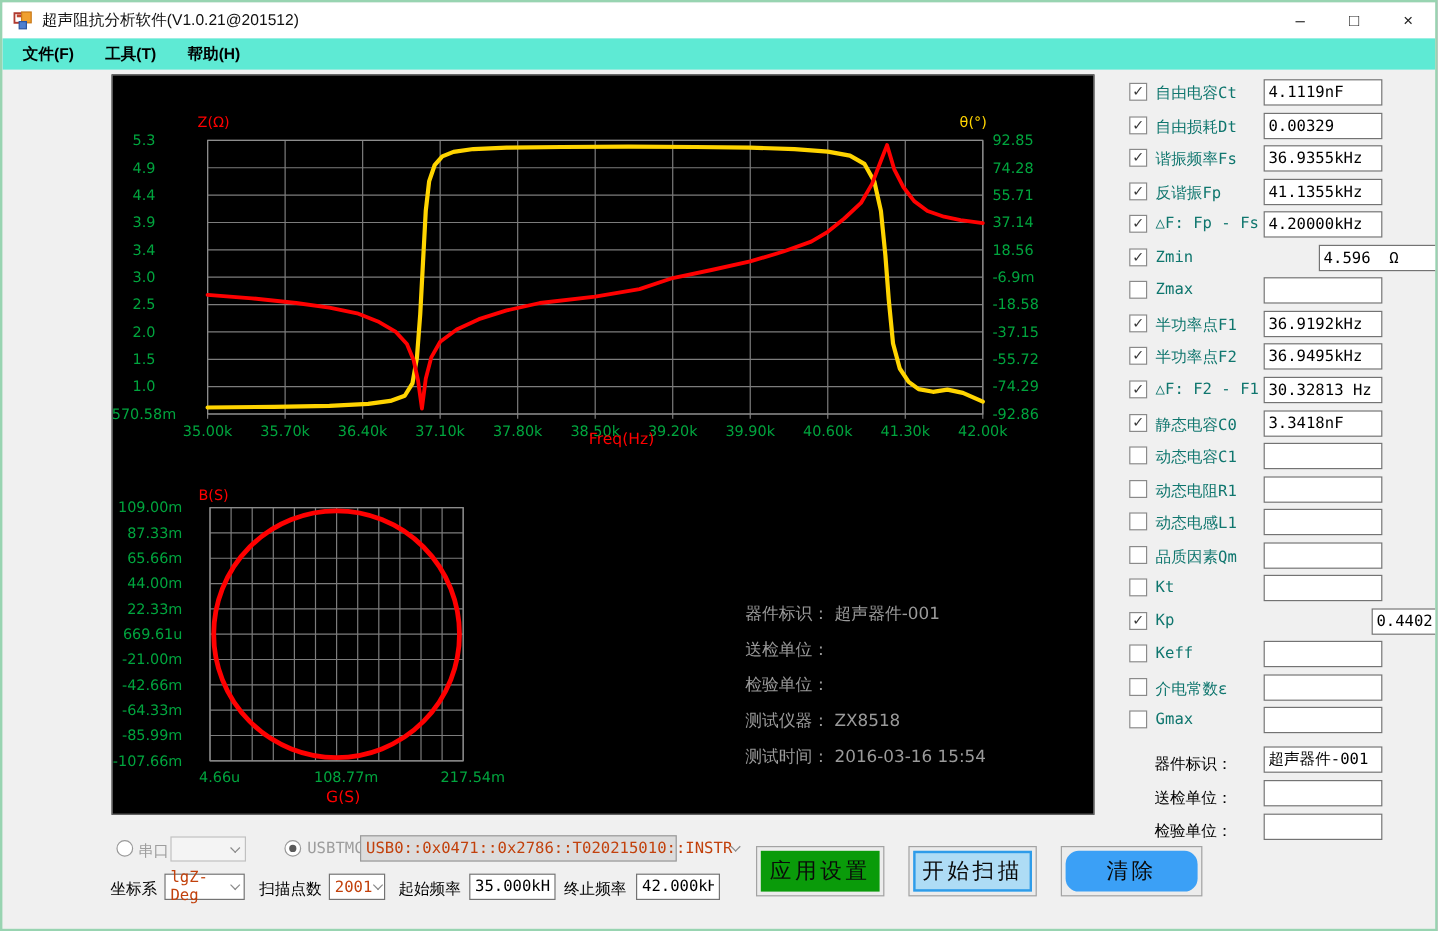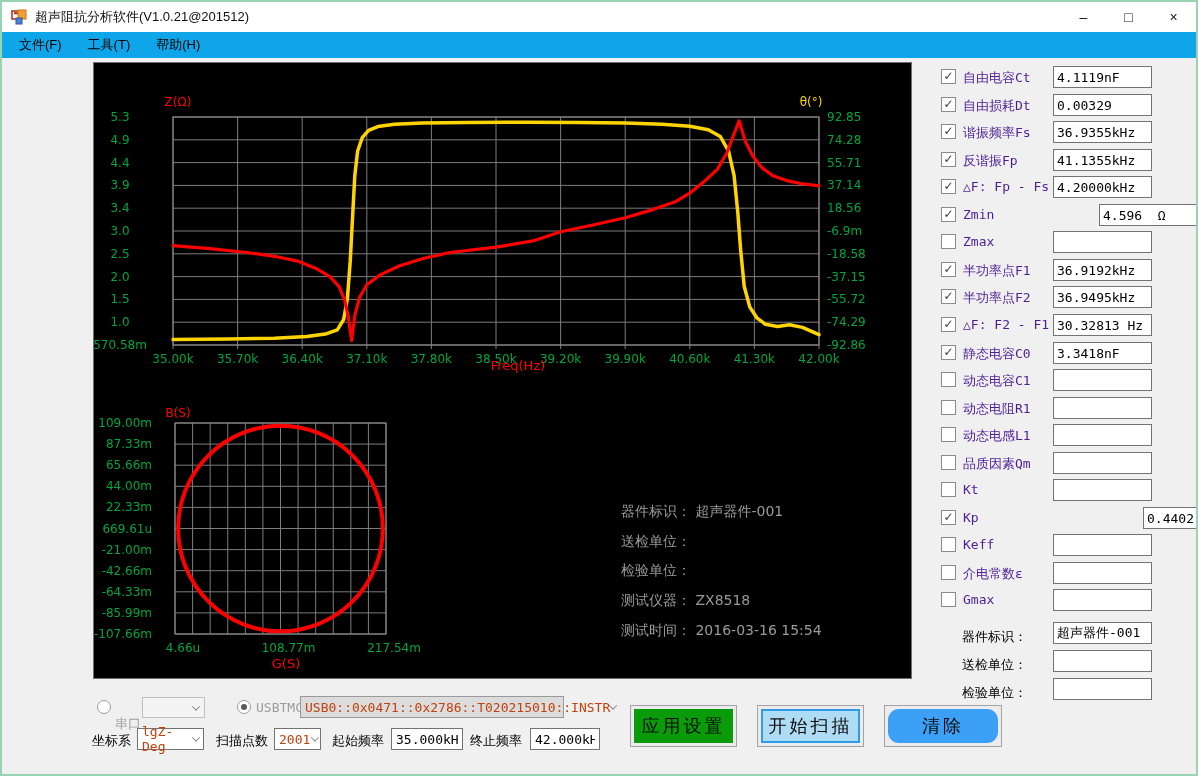--- a/index.html
+++ b/index.html
@@ -8,31 +8,31 @@
     font-family:"Liberation Sans","DejaVu Sans",sans-serif;}
   
   .titlebar{position:absolute;left:0;top:0;right:0;height:30px;background:#ffffff;
     display:flex;align-items:center;}
   .title-icon{width:16px;height:16px;margin-left:9px;flex:0 0 auto;}
   .title-text{margin-left:8px;font-size:13px;color:#101010;white-space:nowrap;}
   .win-controls{margin-left:auto;display:flex;height:30px;}
   .win-btn{width:45px;height:30px;display:flex;align-items:center;justify-content:center;
     font-size:14px;color:#222;}
   
-  .menubar{position:absolute;left:0;top:30px;right:0;height:26px;background:#0ea5e9;
-    display:flex;align-items:center;padding-left:4px;}
+  .menubar{position:absolute;left:0;top:30px;right:0;height:26px;background:#5eead4;
+    display:flex;align-items:center;padding-left:4px;font-weight:bold;}
   .menu-item{padding:0 13px;font-size:13px;color:#000;height:26px;display:flex;align-items:center;}
   
   .chart-panel{position:absolute;left:91px;top:60px;width:819px;height:617px;
     background:#000;border:1px solid #6f6f6f;box-sizing:border-box;}
   .chart-panel svg{position:absolute;left:0;top:0;}
   
   .cb{position:absolute;width:13px;height:13px;background:#fff;border:1px solid #8a8a8a;
     font-size:12px;line-height:12px;text-align:center;color:#3a3a3a;}
-  .plabel{position:absolute;font-size:13px;color:#4c1d95;white-space:nowrap;
+  .plabel{position:absolute;font-size:13px;color:#0f766e;white-space:nowrap;
     font-family:"DejaVu Sans Mono",monospace;}
   .pfield{position:absolute;width:91px;height:18px;background:#fff;border:1px solid #737373;
     font-size:13px;font-family:"DejaVu Sans Mono",monospace;padding:1px 3px;color:#000;}
   .idlabel{position:absolute;width:85px;left:940px;text-align:right;font-size:13px;color:#000;
     white-space:nowrap;}
   
   .radio{position:absolute;width:12px;height:12px;border:1px solid #9a9a9a;border-radius:50%;
     background:#fff;}
   .radio.sel::after{content:"";position:absolute;left:3px;top:3px;width:6px;height:6px;
     border-radius:50%;background:#5a5a5a;}
@@ -271,21 +271,21 @@
     </div>
 
   <div class="idlabel" style="top:626px;">器件标识：</div>
   <input class="pfield" style="left: 1051px; top: 620px; width: 91px;" readonly="" value="超声器件-001">
   <div class="idlabel" style="top:654px;">送检单位：</div>
   <input class="pfield" style="left: 1051px; top: 648px; width: 91px;" readonly="" value="">
   <div class="idlabel" style="top:682px;">检验单位：</div>
   <input class="pfield" style="left: 1051px; top: 676px; width: 91px;" readonly="" value="">
 
   <span class="radio" style="left:95px;top:698px;"></span>
-  <span class="rlabel" style="left:113px;top:698px;margin-top:15px;">串口</span>
+  <span class="rlabel" style="left:113px;top:698px;">串口</span>
   <div class="combo disabled" style="left:140px;top:695px;width:63px;height:21px;">
     <span></span>
     <span class="chev"></span>
   </div>
   <span class="radio sel" style="left:235px;top:698px;"></span>
   <span class="rlabel" style="left:254px;top:698px;">USBTMC</span>
   <div class="combo grayfill" style="left:298px;top:694px;width:264px;height:22px;">
     <span>USB0::0x0471::0x2786::T020215010::INSTR</span>
     <span class="chev"></span>
   </div>

